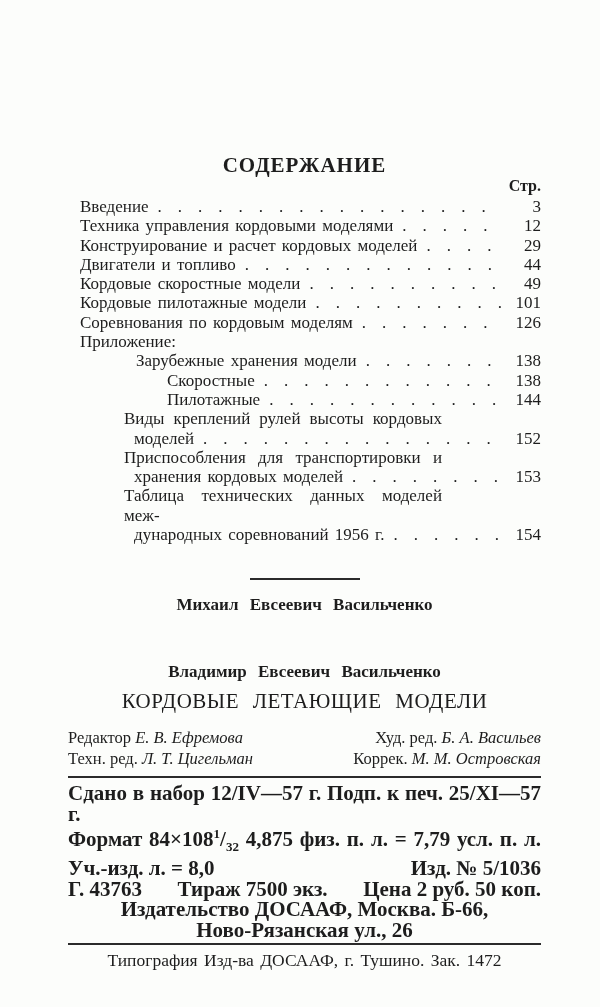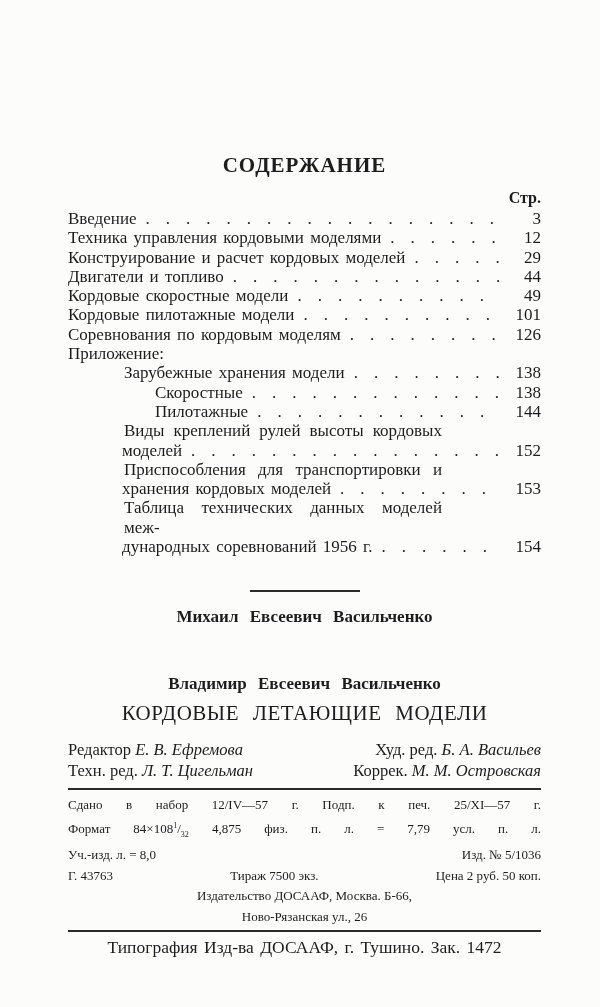--- a/index.html
+++ b/index.html
@@ -3,43 +3,43 @@
 <meta charset="utf-8">
 <style>
   html,body{margin:0;padding:0;background:#e8e8e8;}
   .sheet{
     position:relative;width:600px;height:1007px;background:#fcfdfb;
     font-family:"Liberation Serif","DejaVu Serif",serif;color:#1d1d1d;
     overflow:hidden;margin:0 auto;
   }
   .content{position:absolute;left:68px;top:153px;width:473px;}
   .toc-title{text-align:center;font-weight:bold;font-size:21px;letter-spacing:1px;line-height:24px;}
-  .str-row{text-align:right;font-size:16px;line-height:18px;margin-top:12px;font-weight:bold;}
+  .str-row{text-align:right;font-size:16px;line-height:18px;margin-top:0;font-weight:bold;}
   .toc{margin-top:2px;}
   .row{display:flex;align-items:baseline;font-size:17px;line-height:19.3px;}
-  .row .t{white-space:nowrap;word-spacing:2px;}
+  .row .t{white-space:nowrap;word-spacing:2px;margin-left:12px;}
   .dots{flex:1;overflow:hidden;white-space:nowrap;margin:0 6px 0 9px;letter-spacing:16px;}
   .dots::after{content:"..........................................";}
   .pg{flex:none;width:34px;text-align:right;white-space:nowrap;}
   .ml1{margin-left:56px;}
   .ml2{margin-left:87px;}
   .mlw{margin-left:54px;}
   .jrow{margin-left:56px;width:318px;font-size:17px;line-height:19.3px;
         text-align:justify;text-align-last:justify;white-space:normal;}
   .div1{width:110px;border-top:2px solid #2b2b2b;margin:34px auto 0;}
   .author{text-align:center;font-weight:bold;font-size:17px;word-spacing:7px;line-height:21px;}
   .author-1{margin-top:46px;}
   .author-2{margin-top:14px;}
   .booktitle{text-align:center;font-size:21px;word-spacing:8px;letter-spacing:0.5px;line-height:26px;margin-top:6px;}
   .editors{margin-top:14px;font-size:16.5px;}
   .edline{display:flex;justify-content:space-between;line-height:20.5px;}
   .edgroup{white-space:nowrap;}
   .edname{font-style:italic;}
   .rule{border-top:2px solid #2b2b2b;margin-top:7px;}
-  .imprint{font-size:13px;}
+  .imprint{font-size:21px;font-weight:bold;}
   .jl{text-align:justify;text-align-last:justify;line-height:20.5px;}
   .imprint .first{margin-top:5px;}
   .lflex{display:flex;justify-content:space-between;line-height:20.5px;}
   .lc{text-align:center;line-height:20.5px;}
   sup.fs,sub.fs{font-size:0.62em;}
   .rule2{border-top:2px solid #2b2b2b;margin-top:3px;}
   .l7{text-align:center;font-size:17.5px;line-height:22px;margin-top:4px;word-spacing:2px;}
 </style>
 </head>
 <body>

